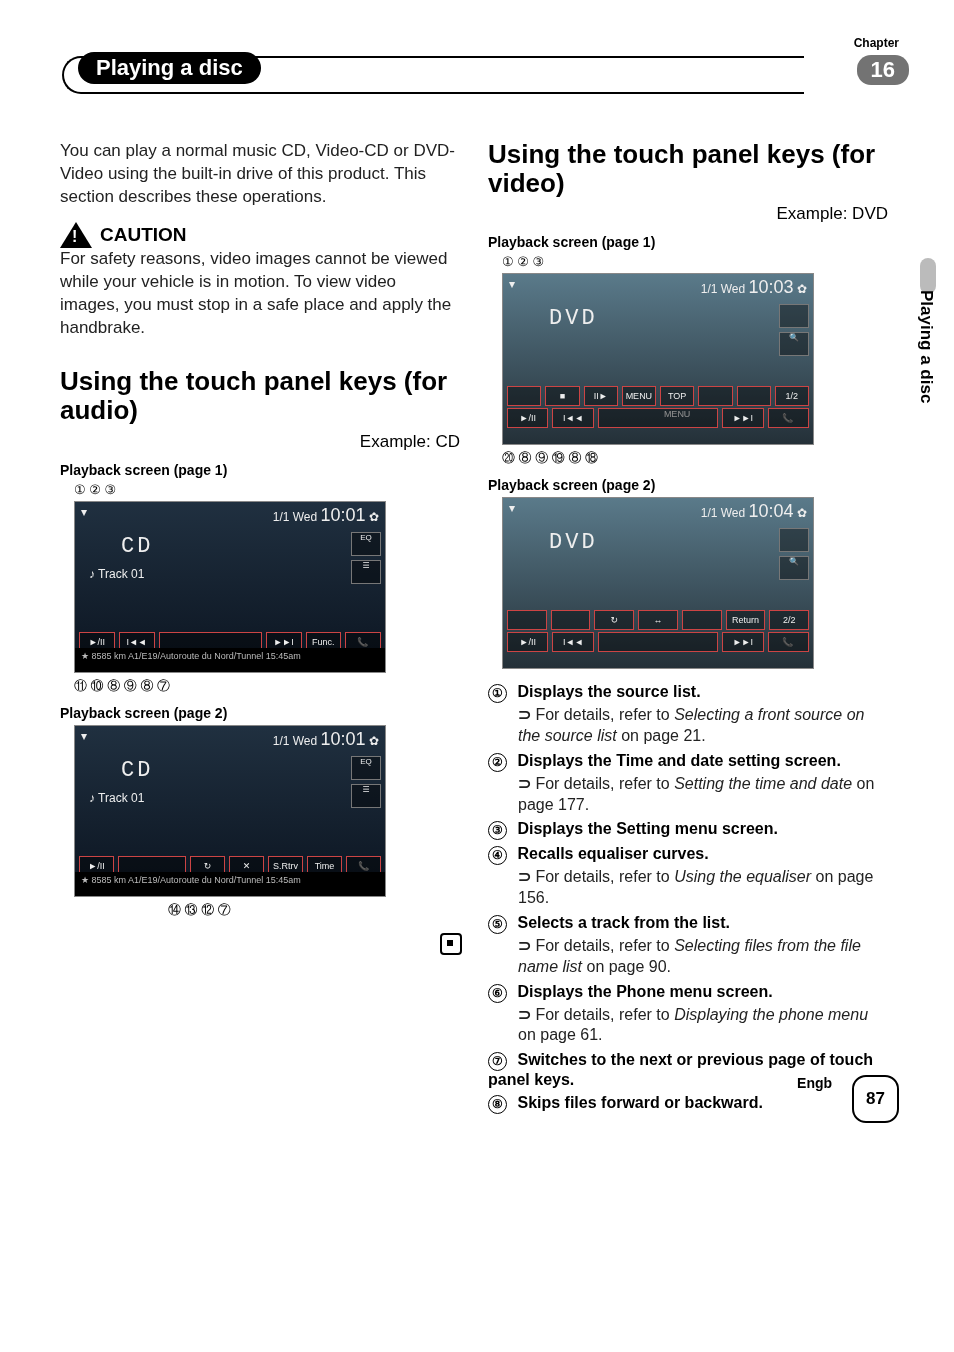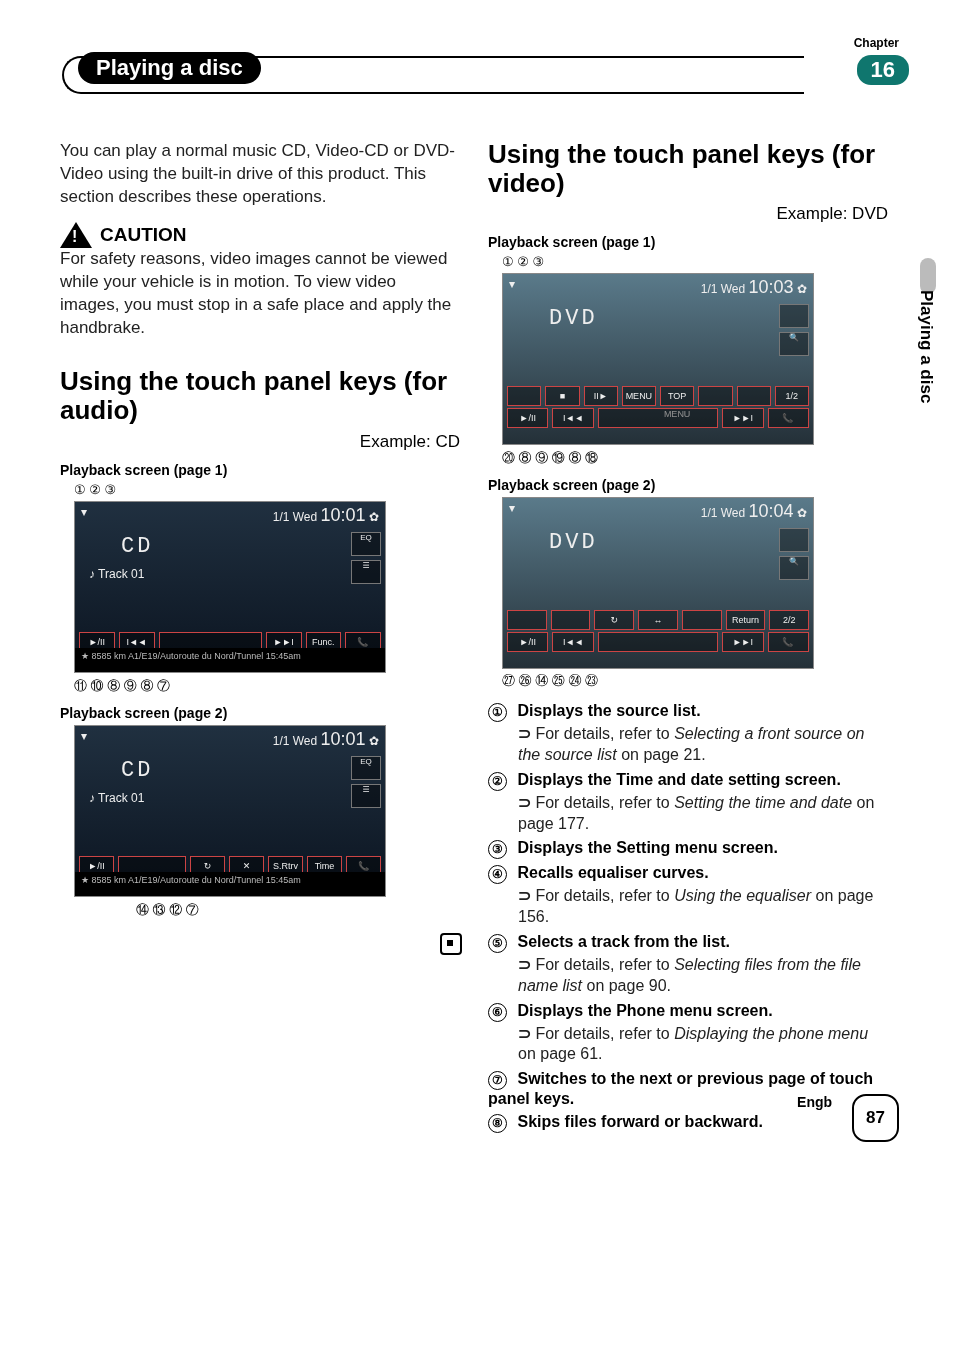--- a/index.html
+++ b/index.html
@@ -20,21 +20,21 @@
     position: absolute;
     right: 55px;
     top: 36px;
     font-size: 12px;
     font-weight: bold;
   }
   .chapter-badge {
     position: absolute;
     right: 45px;
     top: 55px;
-    background: #0f766e;
+    background: #737373;
     color: #fff;
     font-size: 22px;
     font-weight: bold;
     border-radius: 14px;
     padding: 2px 14px;
   }
   .header-bar {
     border: 2px solid #000;
     border-radius: 20px;
     border-right: none;
@@ -329,21 +329,21 @@
           <div>►/II</div>
           <div style="flex:2"></div>
           <div>↻</div>
           <div>✕</div>
           <div>S.Rtrv</div>
           <div>Time</div>
           <div>📞</div>
         </div>
         <div class="statusbar">★ 8585 km A1/E19/Autoroute du Nord/Tunnel   15:45am</div>
       </div>
-      <div class="callout-row" style="letter-spacing:0;margin-left:76px">⑭       ⑬     ⑫     ⑦</div>
+      <div class="callout-row" style="letter-spacing:0;margin-left:108px">⑭       ⑬     ⑫     ⑦</div>
 
       <div class="endmark"></div>
     </div>
 
     <div class="col">
       <h2 class="sec" style="margin-top:0">Using the touch panel keys (for video)</h2>
       <div class="subhead">Example: DVD</div>
 
       <div class="minihead">Playback screen (page 1)</div>
       <div class="callout-row" style="letter-spacing:0">①                              ②       ③</div>
@@ -398,21 +398,20 @@
           <div>2/2</div>
         </div>
         <div class="controls" style="bottom:16px">
           <div>►/II</div>
           <div>I◄◄</div>
           <div style="flex:3"></div>
           <div>►►I</div>
           <div>📞</div>
         </div>
       </div>
-      <div class="callout-row" style="letter-spacing:0">㉗     ㉖     ⑭     ㉕     ㉔     ㉓</div>
 
       <div class="deflist">
         <div class="defitem">
           <span class="defnum">①</span>
           <span class="deftitle">Displays the source list.</span>
           <div class="defsub"><span class="arrow">⊃</span><span>For details, refer to </span><em>Selecting a front source on the source list</em><span> on page 21.</span></div>
         </div>
         <div class="defitem">
           <span class="defnum">②</span>
           <span class="deftitle">Displays the Time and date setting screen.</span>

